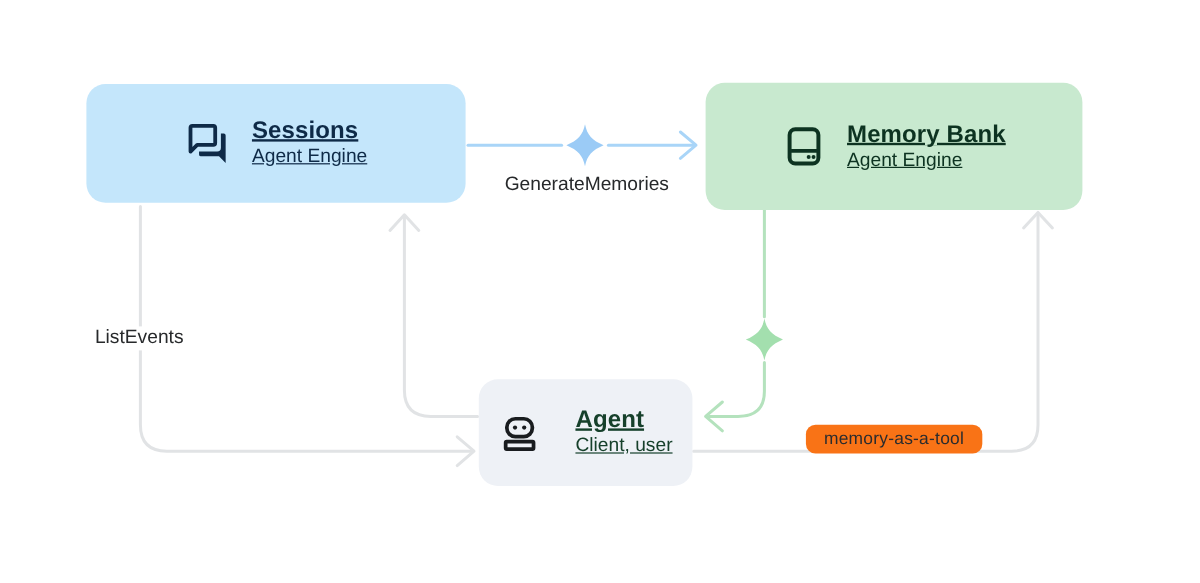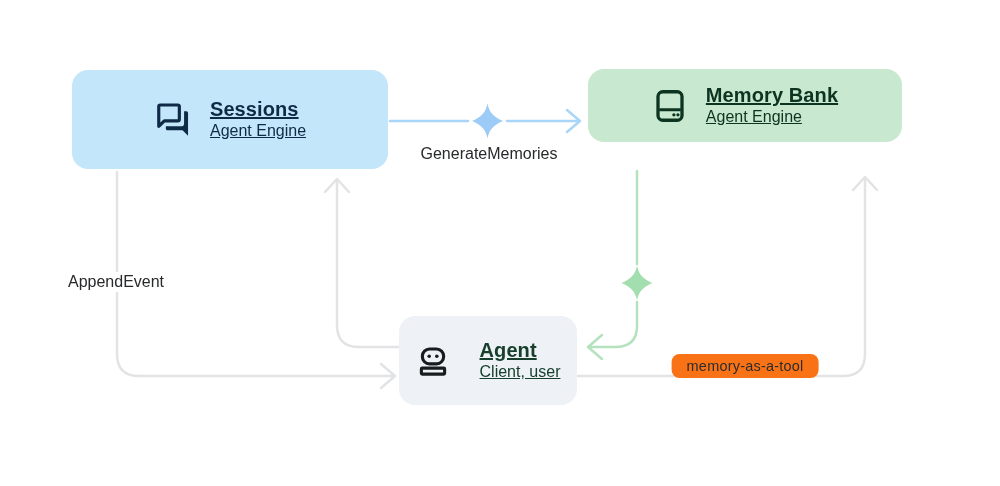--- a/index.html
+++ b/index.html
@@ -8,21 +8,21 @@
     font-family:"Liberation Sans","DejaVu Sans",sans-serif;
   }
   .wires{position:absolute;left:0;top:0;width:1000px;height:486px;}
   .node{
     position:absolute;border-radius:16px;display:flex;align-items:center;justify-content:center;gap:18px;
   }
   .node .txt{display:flex;flex-direction:column;justify-content:center;text-decoration:underline;}
   .node .title{font-size:20px;font-weight:700;letter-spacing:.1px;line-height:1.2;}
   .node .subtitle{font-size:16px;font-weight:400;line-height:1.3;}
   .node-sessions{left:72px;top:70px;width:316px;height:99px;background:#c4e6fb;color:#0e2a47;}
-  .node-memory{left:588px;top:69px;width:314px;height:73px;background:#c8e9cf;color:#0d3321;}
+  .node-memory{left:588px;top:69px;width:314px;height:106px;background:#c8e9cf;color:#0d3321;}
   .node-agent{left:399px;top:316px;width:178px;height:89px;background:#eef1f6;color:#16402b;gap:30px;}
   .node-agent .icon{color:#191c1f;}
   .edge-label{
     position:absolute;transform:translate(-50%,-50%);
     font-size:16px;color:#27292b;background:#ffffff;padding:1px 5px;white-space:nowrap;
   }
   .lbl-generate{left:489px;top:154px;}
   .lbl-append{left:340px;top:226px;}
   .lbl-list{left:116px;top:282px;}
   .lbl-retrieve{left:727px;top:283px;padding:1px 4px;}
@@ -108,17 +108,17 @@
         <rect x="3.8" y="17" width="16.4" height="4.3" rx="0.6" fill="none" stroke="currentColor" stroke-width="2.2"></rect>
       </svg>
     </span>
     <span class="txt">
       <span class="title">Agent</span>
       <span class="subtitle">Client, user</span>
     </span>
   </div>
 
   <span class="edge-label lbl-generate">GenerateMemories</span>
-  <span class="edge-label lbl-list">AppendEvent</span>
+  <span class="edge-label lbl-list">ListEvents</span>
 
   <span class="tool-badge">memory-as-a-tool</span>
 
 </div>
 
 </body></html>

